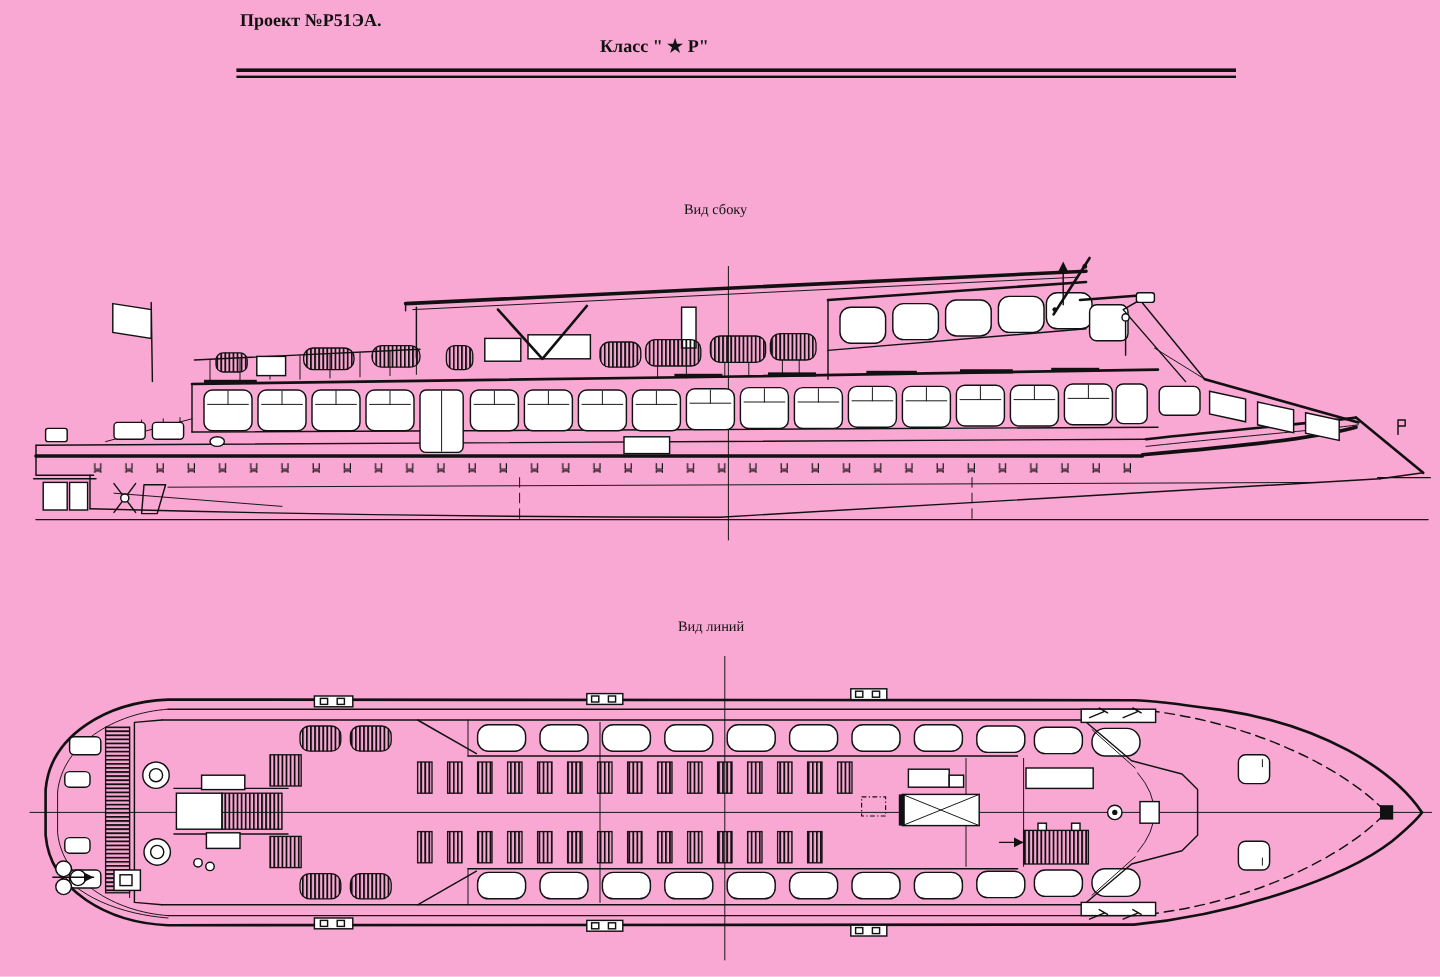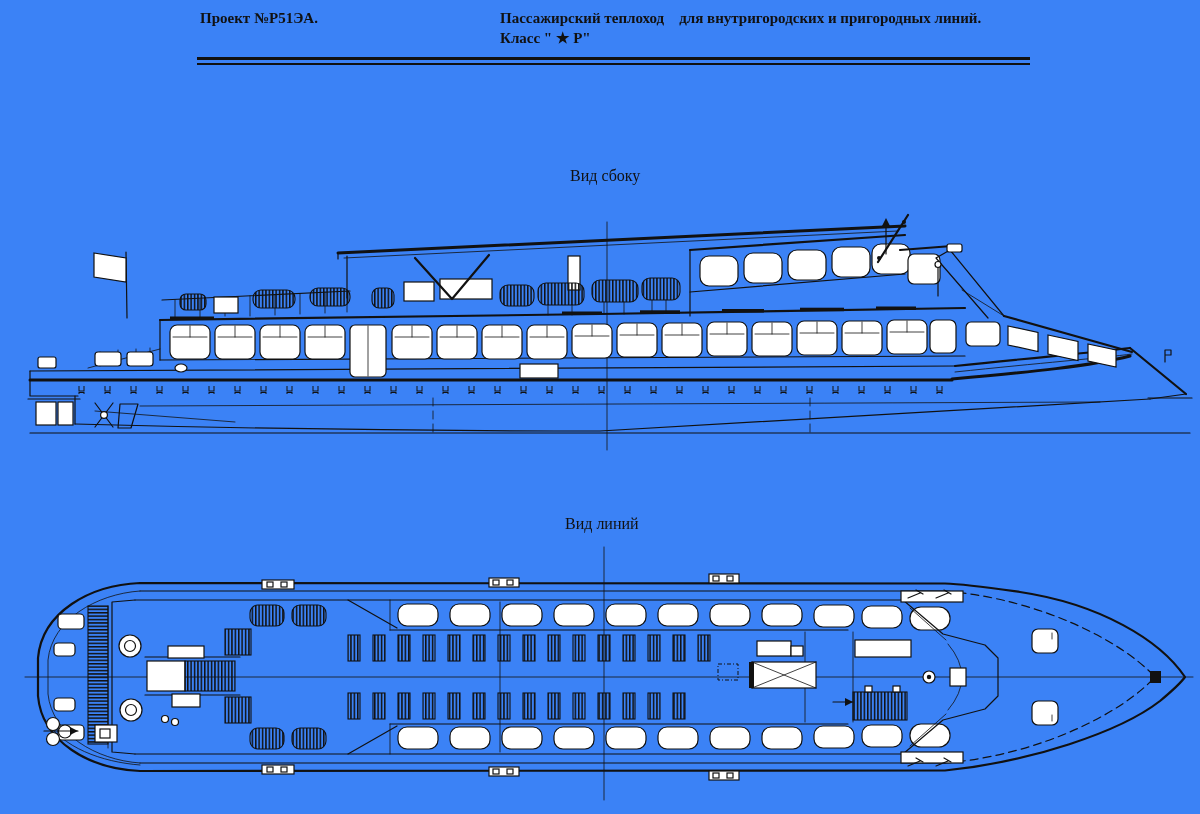--- a/index.html
+++ b/index.html
@@ -1,42 +1,41 @@
 <!DOCTYPE html>
 <html><head>
 <meta charset="utf-8">
 <style>
   html,body{margin:0;padding:0;background:#fff;width:1200px;height:814px;overflow:hidden;}
-  .page{position:relative;width:1200px;height:814px;background:#3b82f6;font-family:"Liberation Serif","DejaVu Serif",serif;color:#111;}
+  .page{position:relative;width:1200px;height:814px;background:#f9a8d4;font-family:"Liberation Serif","DejaVu Serif",serif;color:#111;}
   .hdr-left{position:absolute;left:200px;top:10px;font-size:15px;font-weight:bold;white-space:pre;}
   .hdr-desc{position:absolute;left:500px;top:10px;font-size:15px;font-weight:bold;white-space:pre;}
   .hdr-class{position:absolute;left:500px;top:29px;font-size:15px;font-weight:bold;white-space:pre;}
   .rule{position:absolute;left:197px;top:57px;width:833px;height:3px;border-top:3px solid #111;border-bottom:2px solid #111;}
-  .view-label{position:absolute;font-size:16px;white-space:pre;font-family:Liberation Serif, serif;}
+  .view-label{position:absolute;font-size:12px;white-space:pre;font-family:Liberation Serif, serif;}
   .lbl-side{left:570px;top:167px;}
   .lbl-top{left:565px;top:515px;}
   svg{position:absolute;left:0;top:0;}
   .ln{fill:none;stroke:#111;stroke-width:1.2;stroke-linecap:round;stroke-linejoin:round;}
   .thin{fill:none;stroke:#111;stroke-width:0.8;stroke-linecap:round;}
   .ln2{fill:none;stroke:#111;stroke-width:2.2;stroke-linecap:round;stroke-linejoin:round;}
   .ln3{fill:none;stroke:#111;stroke-width:3;stroke-linecap:round;}
   .wf{fill:#fff;stroke:#111;stroke-width:1.2;}
   .bv{fill:url(#hv);stroke:#111;stroke-width:1.1;}
   .bh{fill:url(#hh);stroke:#111;stroke-width:1.1;}
   .blk{fill:#111;stroke:none;}
   .dash{stroke-dasharray:8 5;}
   .dashdot{stroke-dasharray:4 2 1 2;}
 </style>
 </head>
 <body>
 
 <div class="page">
 
   <div class="hdr-left">Проект №Р51ЭА.</div>
-  <div class="hdr-desc">Пассажирский теплоход    для внутригородских и пригородных линий.</div>
   <div class="hdr-class">Класс " ★ Р"</div>
   <div class="rule"></div>
 
   <div class="view-label lbl-side">Вид сбоку</div>
   <div class="view-label lbl-top">Вид линий</div>
 
   <svg width="1200" height="814" viewBox="0 0 1200 814">
     <defs>
       <pattern id="hv" width="3.4" height="4" patternUnits="userSpaceOnUse">
         <rect width="1.5" height="4" fill="#111"></rect>

